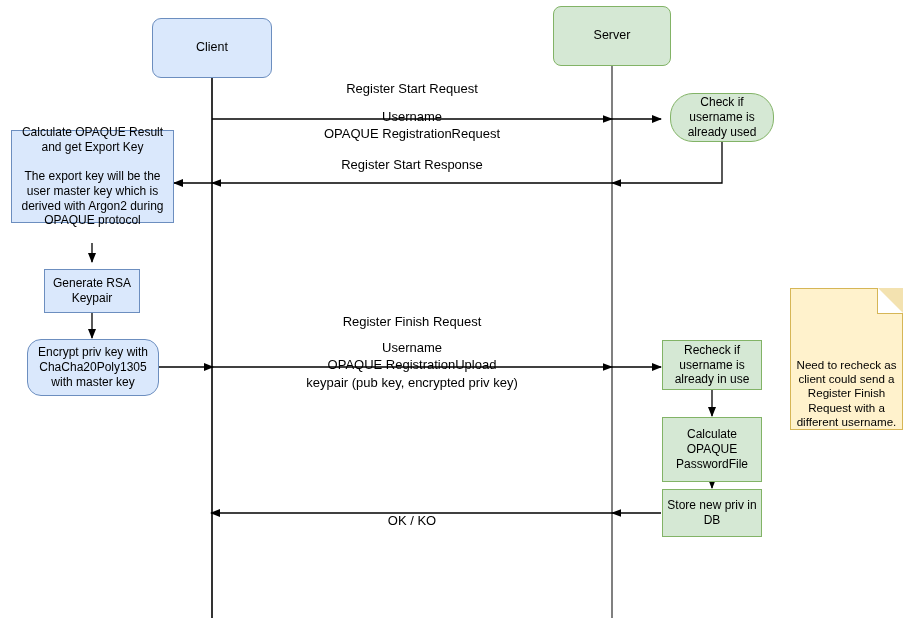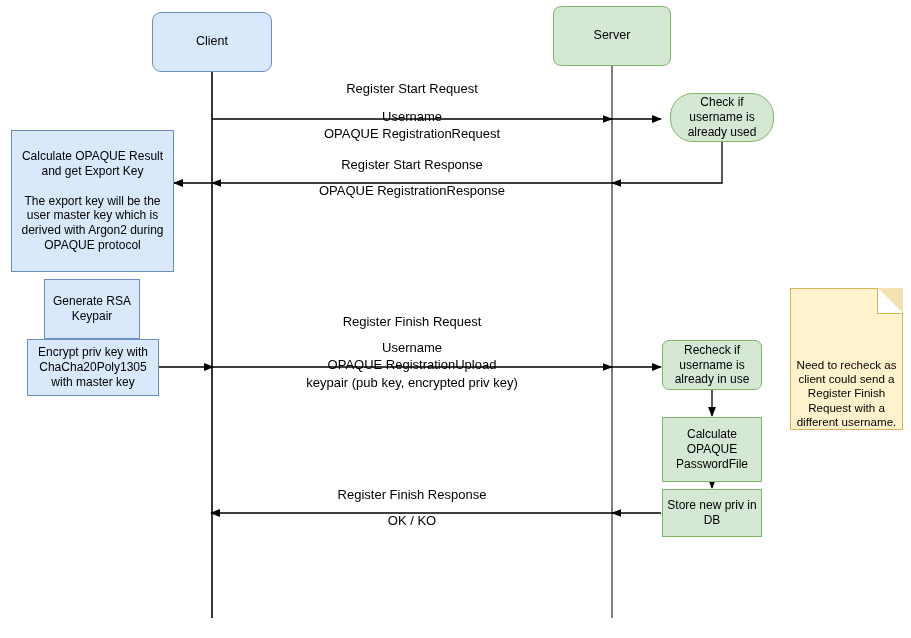--- a/index.html
+++ b/index.html
@@ -104,56 +104,56 @@
     <path d="M603,363.2 L613,367 L603,370.8 z" fill="#000000"></path>
 
     <line x1="712" y1="390" x2="712" y2="416" stroke="#000000" stroke-width="1.3" marker-end="url(#ah)"></line>
 
     <line x1="712" y1="468" x2="712" y2="488" stroke="#000000" stroke-width="1.3" marker-end="url(#ah)"></line>
 
     <line x1="661" y1="513" x2="211" y2="513" stroke="#000000" stroke-width="1.3" marker-end="url(#ah)"></line>
     <path d="M621,509.2 L611,513 L621,516.8 z" fill="#000000"></path>
   </svg>
 
-  <div class="node lifeline-head head-client" style="left:152px;top:12px;width:120px;height:60px;">
+  <div class="node lifeline-head head-client" style="left:152px;top:18px;width:120px;height:60px;">
     <span>Client</span>
   </div>
 
   <div class="node lifeline-head head-server" style="left:553px;top:6px;width:118px;height:60px;border-radius:8px;">
     <span>Server</span>
   </div>
 
-  <div class="node proc-blue" style="left:11px;top:130px;width:163px;height:142px;">
+  <div class="node proc-blue" style="left:11px;top:130px;width:163px;height:93px;">
     <span>Calculate OPAQUE Result
 and get Export Key
 
 The export key will be the
 user master key which is
 derived with Argon2 during
 OPAQUE protocol</span>
   </div>
 
-  <div class="node proc-blue" style="left:44px;top:279px;width:96px;height:60px;">
+  <div class="node proc-blue" style="left:44px;top:269px;width:96px;height:44px;">
     <span>Generate RSA
 Keypair</span>
   </div>
 
-  <div class="node proc-blue" style="left:27px;top:339px;width:132px;height:57px;">
+  <div class="node proc-blue" style="left:27px;top:339px;width:132px;height:57px;border-radius:14px;">
     <span>Encrypt priv key with
 ChaCha20Poly1305
 with master key</span>
   </div>
 
   <div class="node proc-green" style="left:670px;top:93px;width:104px;height:49px;border-radius:23px;">
     <span>Check if
 username is
 already used</span>
   </div>
 
-  <div class="node proc-green" style="left:662px;top:340px;width:100px;height:50px;border-radius:7px;">
+  <div class="node proc-green" style="left:662px;top:340px;width:100px;height:50px;">
     <span>Recheck if
 username is
 already in use</span>
   </div>
 
   <div class="node proc-green" style="left:662px;top:417px;width:100px;height:65px;">
     <span>Calculate
 OPAQUE
 PasswordFile</span>
   </div>
@@ -177,33 +177,27 @@
     <span>Register Start Request</span>
   </div>
   <div class="msg-label" style="left:262px;top:90px;width:300px;">
     <span>Username
 OPAQUE RegistrationRequest</span>
   </div>
 
   <div class="msg-label" style="left:262px;top:138px;width:300px;">
     <span>Register Start Response</span>
   </div>
-  <div class="msg-label" style="left:262px;top:164px;width:300px;">
-    <span>OPAQUE RegistrationResponse</span>
-  </div>
 
   <div class="msg-label" style="left:262px;top:295px;width:300px;">
     <span>Register Finish Request</span>
   </div>
   <div class="msg-label" style="left:262px;top:321px;width:300px;">
     <span>Username
 OPAQUE RegistrationUpload
 keypair (pub key, encrypted priv key)</span>
   </div>
 
-  <div class="msg-label" style="left:262px;top:468px;width:300px;">
-    <span>Register Finish Response</span>
-  </div>
   <div class="msg-label" style="left:262px;top:494px;width:300px;">
     <span>OK / KO</span>
   </div>
 
 </div>
 
 </body></html>

